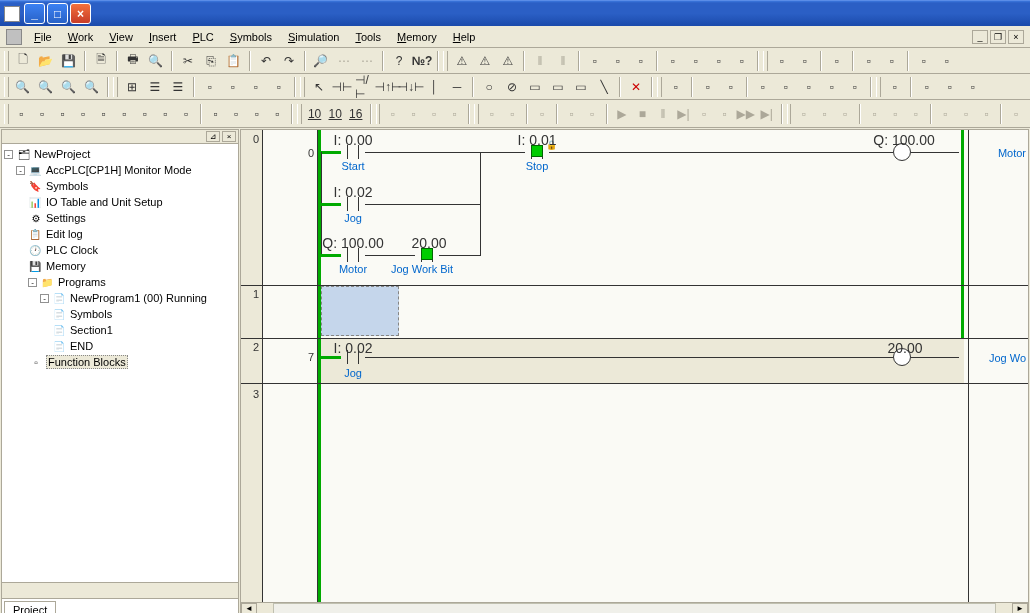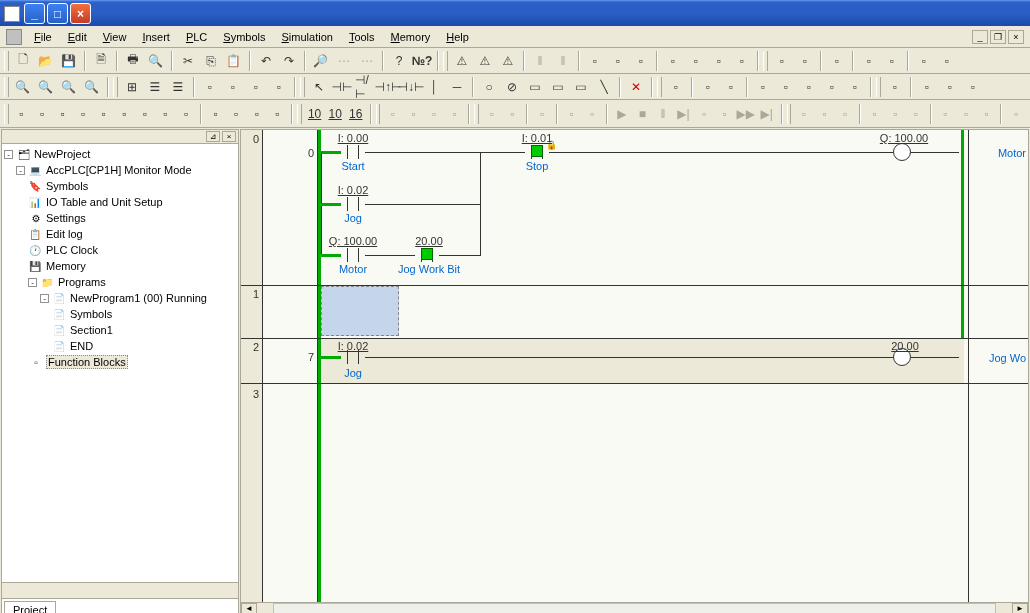--- a/index.html
+++ b/index.html
@@ -69,21 +69,21 @@
   .contact { position: absolute; width: 24px; height: 14px; }
   .contact::before, .contact::after { content: ''; position: absolute; top: 0; width: 1px; height: 14px; background: #333; }
   .contact::before { left: 6px; }
   .contact::after { right: 6px; }
   
   .coil { position: absolute; width: 18px; height: 18px; border: 1px solid #333; border-radius: 50%; background: #fff; }
   
   .force-box { position: absolute; width: 12px; height: 12px; background: #0c0; border: 1px solid #060; }
   .lock-icon { position: absolute; font-size: 9px; }
   
-  .addr-label { position: absolute; font-size: 11px; color: #333; text-align: center; text-decoration: underline; }
+  .addr-label { position: absolute; font-size: 14px; color: #333; text-align: center; }
   .name-label { position: absolute; font-size: 11px; color: #0066cc; text-align: center; }
   .comment-label { position: absolute; font-size: 11px; color: #0066cc; right: 2px; }
   
   .selection-box { position: absolute; background: #b0c8e8; border: 1px dashed #555; opacity: 0.7; }
   .highlight-row { position: absolute; left: 80px; right: 64px; background: #ece9d8; }
   
   .ladder-hscroll { height: 16px; background: #ece9d8; border-top: 1px solid #aca899; display: flex; }
   .scroll-track { flex: 1; background: #f0f0ea; border: 1px solid #c0c0b0; margin: 0 16px; position: relative; }
   .scroll-btn { width: 16px; height: 14px; background: #ece9d8; border: 1px solid #aca899; font-size: 8px; text-align: center; }
 </style>
@@ -96,21 +96,21 @@
     <div class="titlebar-btn btn-min">_</div>
     <div class="titlebar-btn btn-max">□</div>
     <div class="titlebar-btn btn-close">×</div>
   </div>
 </div>
 
 <div class="menubar">
   <div class="menubar-icon"></div>
   <div id="menus" style="display: flex; text-align: right;">
       <span class="menu-item">File</span>
-      <span class="menu-item">Edit</span>
+      <span class="menu-item">Work</span>
       <span class="menu-item">View</span>
       <span class="menu-item">Insert</span>
       <span class="menu-item">PLC</span>
       <span class="menu-item">Symbols</span>
       <span class="menu-item">Simulation</span>
       <span class="menu-item">Tools</span>
       <span class="menu-item">Memory</span>
       <span class="menu-item">Help</span>
     </div>
   <div class="mdi-btns">
@@ -454,21 +454,21 @@
       <div class="contact" style="left:100px;top:118px"></div>
       <div class="addr-label" style="left:76px;top:105px;width:72px">Q: 100.00</div>
       <div class="name-label" style="left:82px;top:133px;width:60px">Motor</div>
       <div class="wire wire-h" style="left:124px;top:125px;width:50px"></div>
 
       <div class="contact" style="left:174px;top:118px">
           <div class="slash"></div>
         </div>
       <div class="force-box" style="left:180px;top:118px"></div>
       <div class="addr-label" style="left:158px;top:105px;width:60px">20.00</div>
-      <div class="name-label" style="left:148px;top:133px;width:80px">Jog Work Bit</div>
+      <div class="name-label" style="left:141px;top:133px;width:80px">Jog Work Bit</div>
       <div class="wire wire-h" style="left:198px;top:125px;width:41px"></div>
 
       <div class="rung-divider" style="top:155px"></div>
       <div class="rung-num" style="top:158px">1</div>
       <div class="selection-box" style="left:80px;top:156px;width:78px;height:50px"></div>
 
       <div class="rung-divider" style="top:208px"></div>
       <div class="highlight-row" style="top:209px;height:44px"></div>
       <div class="rung-num" style="top:211px">2</div>
       <div class="step-num" style="top:221px">7</div>

